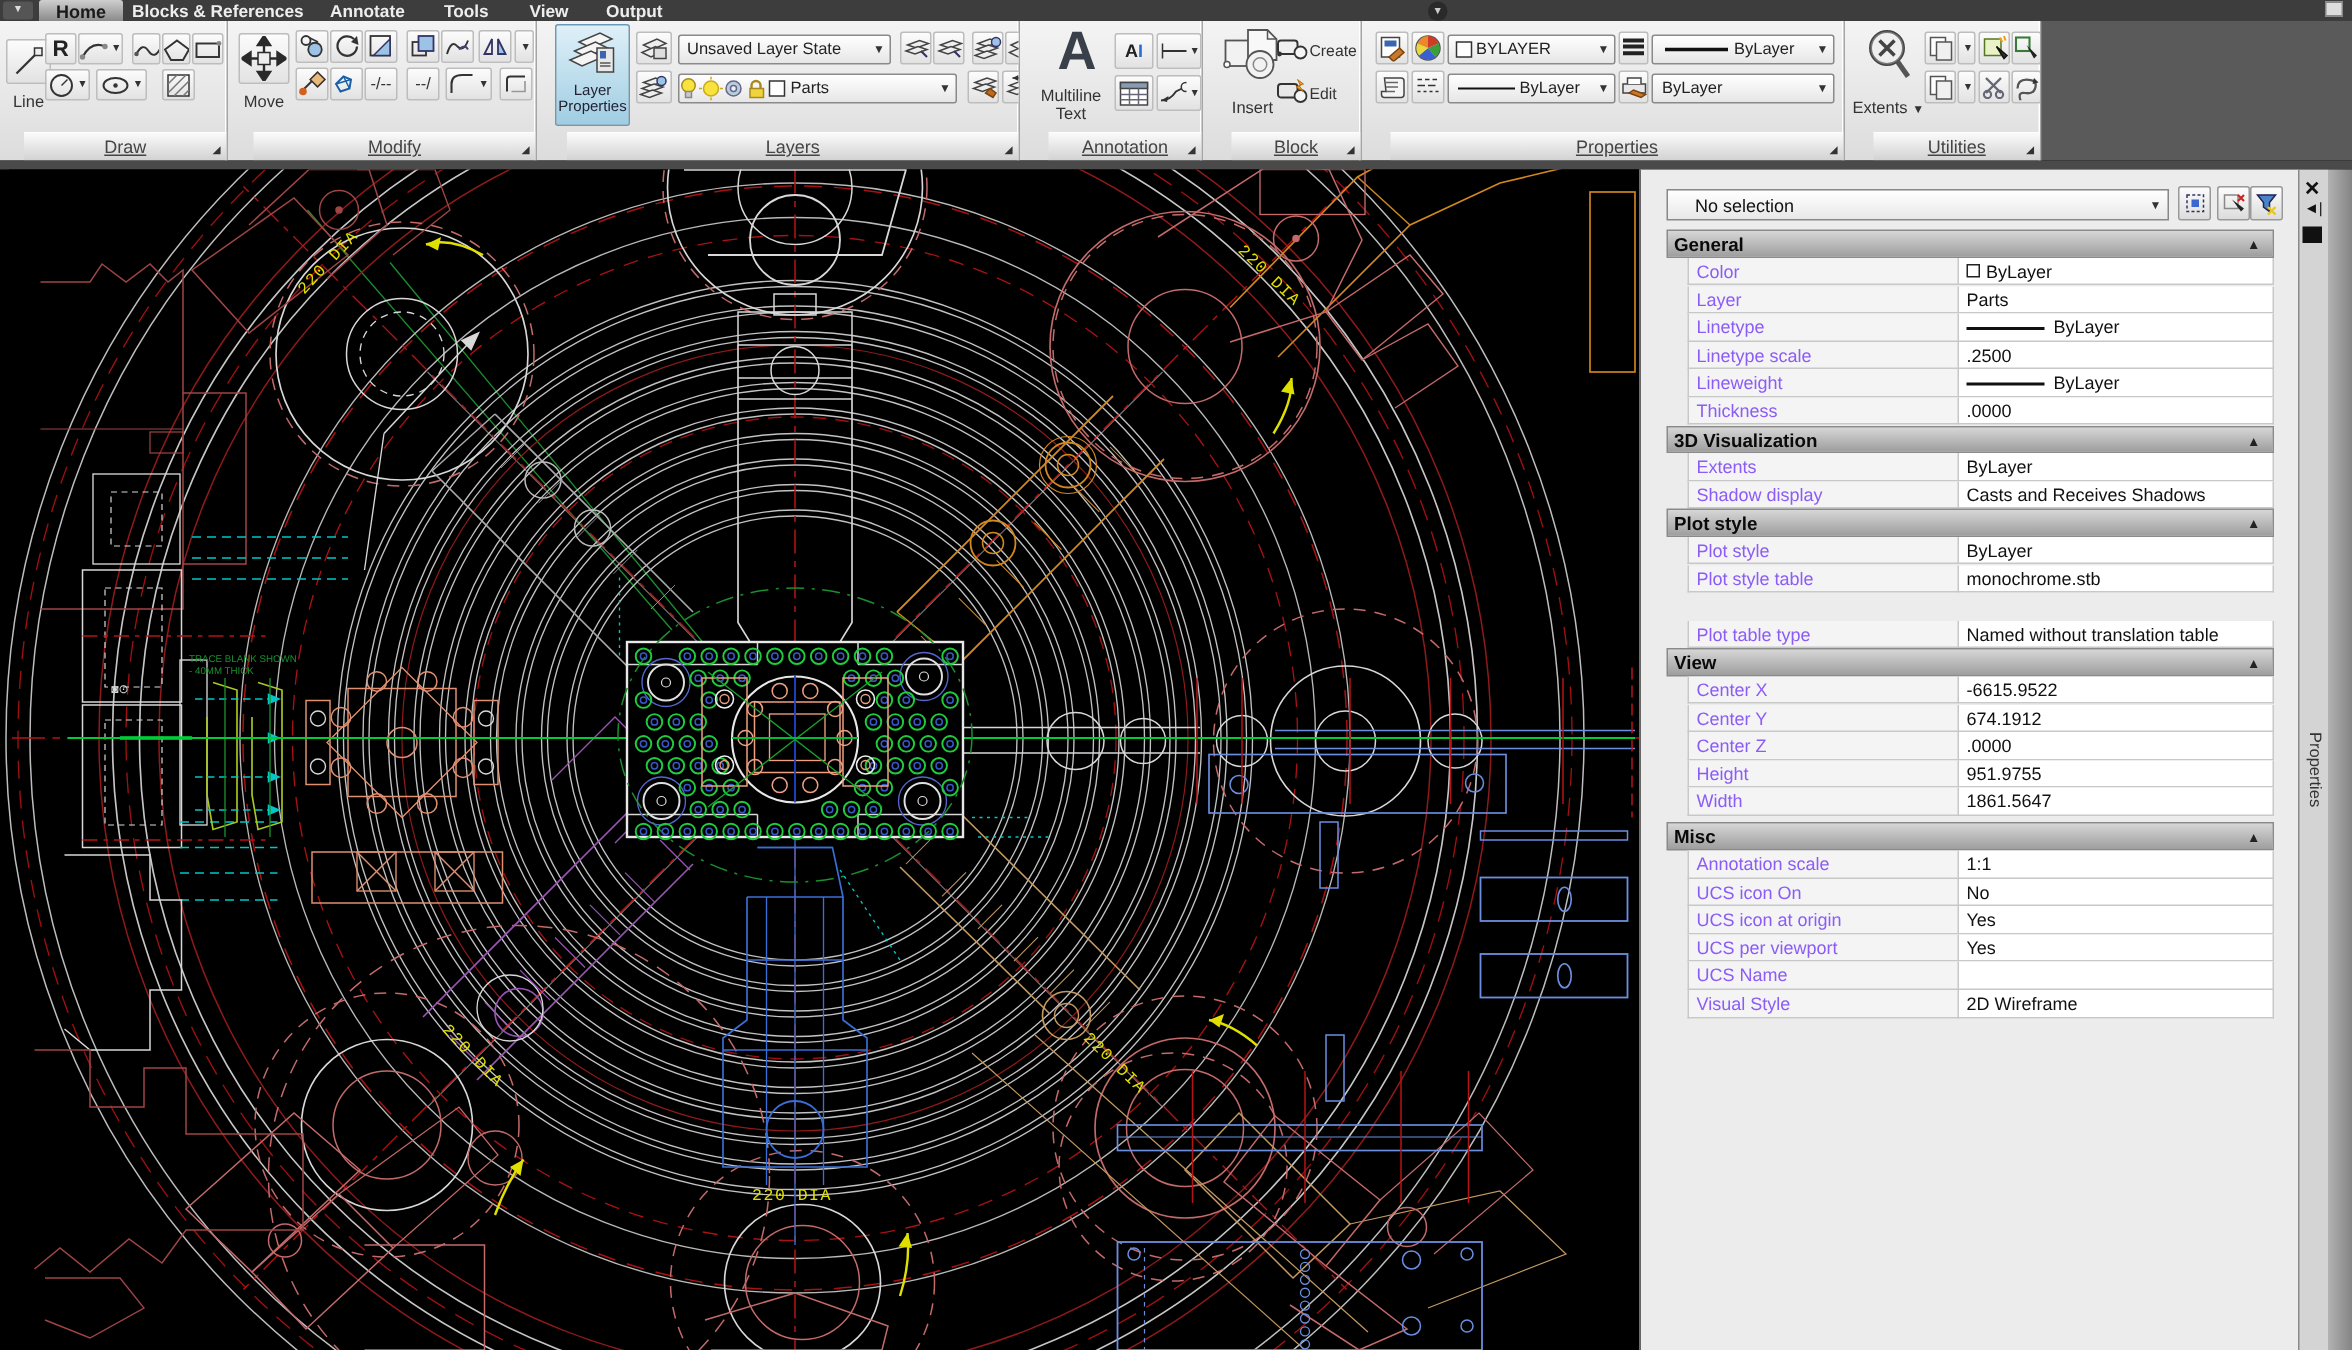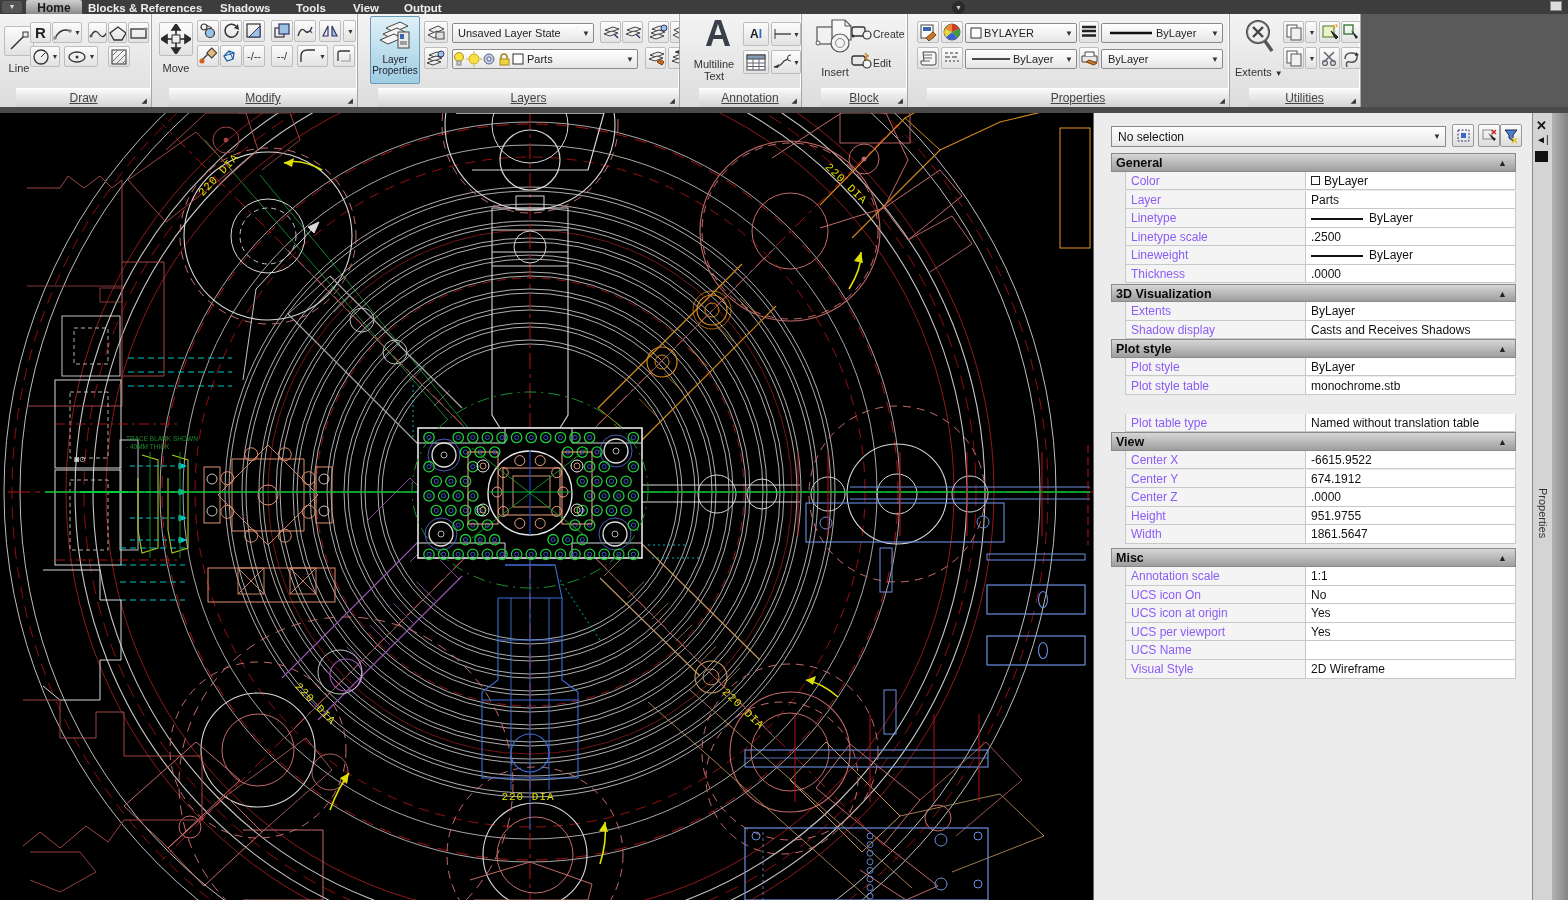--- a/index.html
+++ b/index.html
@@ -13,40 +13,40 @@
 .plabel { position:absolute; left:16px; bottom:0; right:0; height:19px; background:linear-gradient(#fafafa,#d2d2d2); border-top:1px solid #fff; color:#444; font-size:12px; text-align:center; line-height:18px;text-decoration:underline; }
 .ptri { position:absolute; right:4px; bottom:3px; font-size:7px; color:#333; line-height:7px; }
 .rbtn { position:absolute; display:flex; align-items:center; justify-content:center; border:1px solid #bdbdbd; border-radius:2px; background:linear-gradient(#fcfcfc,#e2e2e2); }
 .blab { position:absolute; font-size:11px; color:#333; text-align:center; }
 .blab2 { position:absolute; font-size:11px; color:#333; }
 .combo { position:absolute; background:linear-gradient(#ffffff,#e6e6e6); border:1px solid #8a8a8a; border-radius:2px; display:flex; align-items:center; color:#222; }
 .dar { position:absolute; right:3px; top:50%; transform:translateY(-50%); font-size:8px; color:#333; }
 .dar2 { font-size:7px; color:#333; margin-left:2px; }
 .bigbtn { position:absolute; background:linear-gradient(#dff0f8,#9fcde2); border:1px solid #6a9ab5; border-radius:2px; text-align:center; padding-top:3px; font-size:10px; color:#223; }
 #palette { position:absolute; left:1093px; top:113px; width:439px; height:787px; background:#ececec; border-left:1px solid #666; }
-#pcombo { position:absolute; left:17px; top:13px; width:335px; height:21px; background:linear-gradient(#fff,#e8e8e8); border:1px solid #888; font-size:12px; color:#111; line-height:20px; padding-left:6px; }
+#pcombo { position:absolute; left:17px; top:13px; width:335px; height:21px; background:linear-gradient(#fff,#e8e8e8); border:1px solid #888; font-size:12px; color:#111; line-height:20px; padding-left:18px; }
 #pcombo .dar { right:4px; }
 .pibtn { position:absolute; top:11px; width:22px; height:23px; background:linear-gradient(#fdfdfd,#dcdcdc); border:1px solid #999; border-radius:2px; display:flex; align-items:center; justify-content:center; }
 .phdr { position:absolute; left:17px; width:405px; height:18.6px; background:linear-gradient(#d6d6d6,#9e9e9e); border:1px solid #8a8a8a; font-size:12.5px; font-weight:bold; color:#0a0a0a; padding-left:4px; line-height:18px; }
 .uparr { position:absolute; right:8px; font-size:9px; color:#222; }
 .prow { position:absolute; left:17px; width:405px; height:18.6px; }
 .plab { position:absolute; left:14px; top:0; width:181px; height:18.6px; background:#f4f4f4; border:1px solid #c8c8c8; border-top:none; font-size:12px; color:#8b5cf6; padding-left:5px; line-height:18px; overflow:hidden; }
 .pval { position:absolute; left:195px; top:0; width:210px; height:18.6px; background:#fff; border:1px solid #c8c8c8; border-top:none; border-left:none; font-size:12px; color:#111; padding-left:5px; line-height:18px; overflow:hidden; white-space:nowrap; }
 .csq { display:inline-block; width:9px; height:9px; border:1px solid #222; background:#fff; margin-right:4px; }
 .lln { display:inline-block; width:52px; height:2px; background:#111; margin-right:6px; vertical-align:middle; }
 #pstrip { position:absolute; left:1532px; top:113px; width:20px; height:787px; background:#d4d4d4; border-left:1px solid #8a8a8a; }
 #winedge { position:absolute; left:1552px; top:113px; width:16px; height:787px; background:linear-gradient(90deg,#b2b2b2,#848484); }
 #leftstrip { position:absolute; left:0; top:113px; width:6px; height:787px; background:#6b6b6b; }
 .vtext { position:absolute; writing-mode:vertical-rl; font-size:11px; color:#333; }
 </style></head><body>
 <div id="tabbar">
  <div style="position:absolute;left:2px;top:1px;width:20px;height:12px;background:#555;border-radius:2px;color:#ddd;font-size:7px;text-align:center;line-height:12px">▼</div>
  <div id="hometab">Home</div>
  <div class="tab" style="left:88px;font-size:11.5px">Blocks &amp; References</div>
- <div class="tab" style="left:220px;font-size:11.5px">Shadows</div>
+ <div class="tab" style="left:220px;font-size:11.5px">Annotate</div>
  <div class="tab" style="left:296px;font-size:11.5px">Tools</div>
  <div class="tab" style="left:353px;font-size:11.5px">View</div>
  <div class="tab" style="left:404px;font-size:11.5px">Output</div>
  <div style="position:absolute;left:952px;top:1px;width:13px;height:13px;background:#2a2a2a;border-radius:7px;color:#ccc;font-size:7px;text-align:center;line-height:13px">▼</div>
  <div style="position:absolute;left:1550px;top:1px;width:12px;height:10px;background:#ddd;border:1px solid #888"></div>
 </div>
 <div id="ribbon">
     <div class="panel" style="left:0px;width:152px">
       <div class="pbody">
         <div class="rbtn" style="left:4px;top:12px;width:30px;height:30px;">

